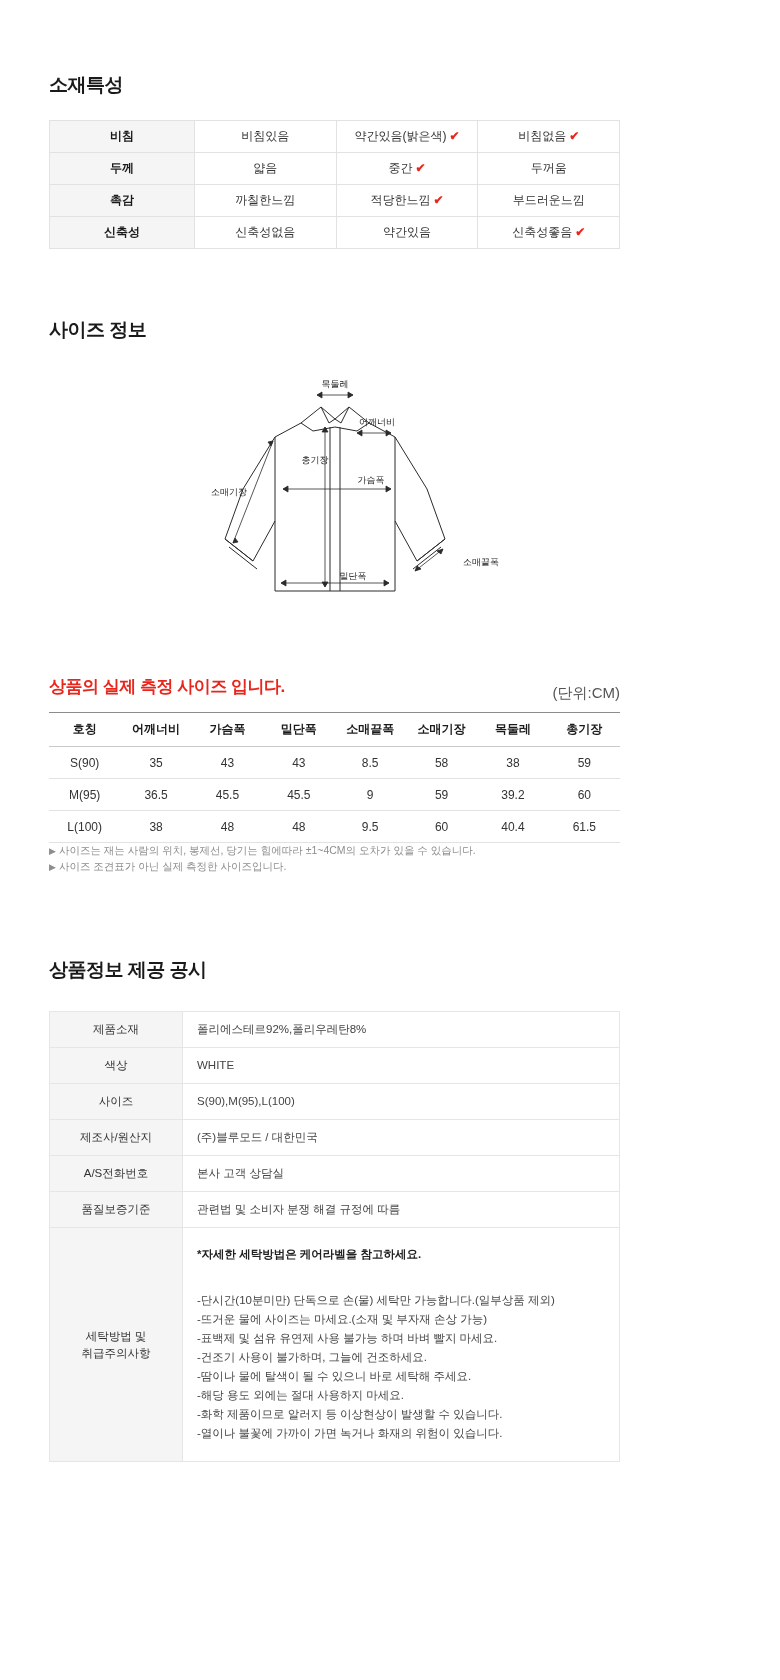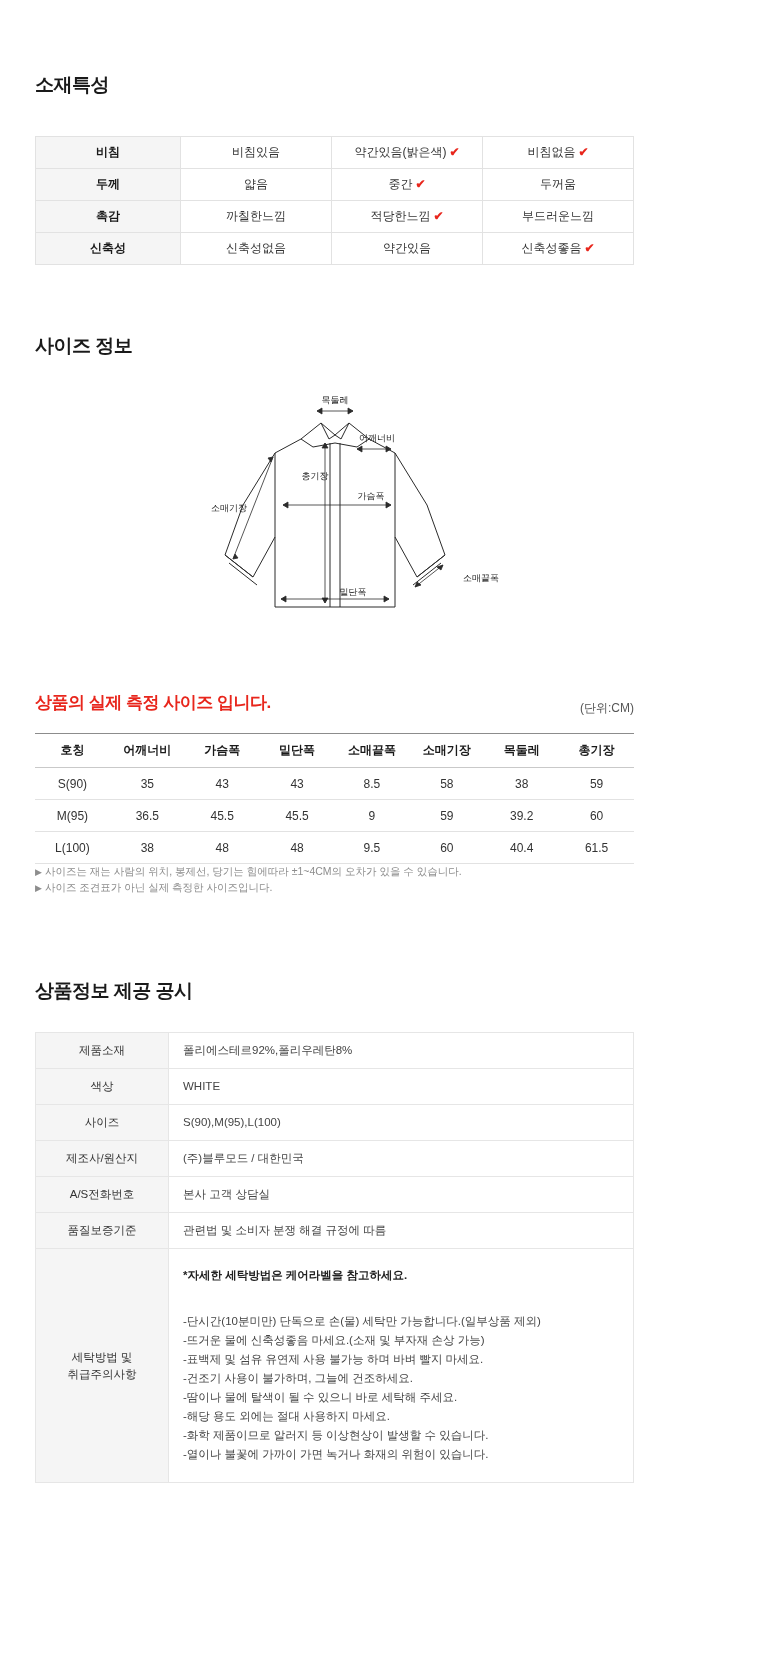--- a/index.html
+++ b/index.html
@@ -8,37 +8,37 @@
     width: 780px;
     background: #ffffff;
     font-family: "Liberation Sans", sans-serif;
     color: #222;
   }
   .page {
     width: 669px;
     min-height: 1680px;
     position: relative;
     background: #fff;
-    padding: 0 35px;
+    padding: 0 49px;
   }
   .section-title {
     font-size: 19px;
     font-weight: bold;
     color: #1a1a1a;
     letter-spacing: -0.5px;
   }
 
   
   #sec-material { padding-top: 72px; }
   table.grid {
     width: 100%;
     border-collapse: collapse;
     table-layout: fixed;
   }
-  #material-table { margin-top: 38px; }
+  #material-table { margin-top: 22px; }
   #material-table td {
     border: 1px solid #e2e2e2;
     height: 32px;
     font-size: 12px;
     text-align: center;
     color: #333;
     padding: 0 4px;
   }
   #material-table td.rowhead {
     background: #f5f5f5;
@@ -60,25 +60,25 @@
 
   .measure-title {
     margin-top: 14px;
     font-size: 17px;
     font-weight: bold;
     color: #e8261c;
     letter-spacing: -0.5px;
   }
   .unit-note {
     text-align: right;
-    font-size: 12px;
+    font-size: 15px;
     color: #555;
     margin-top: -14px;
   }
-  #size-table { margin-top: 16px; }
+  #size-table { margin-top: 9px; }
   #size-table th, #size-table td {
     border-bottom: 1px solid #e2e2e2;
     height: 32px;
     font-size: 12px;
     text-align: center;
     color: #333;
     font-weight: normal;
   }
   #size-table thead th {
     border-top: 1px solid #8c8c8c;
@@ -304,21 +304,21 @@
             <td class="val">관련법 및 소비자 분쟁 해결 규정에 따름</td>
           </tr>
           <tr>
             <td class="lbl lbl-2line">
               <div>세탁방법 및</div>
               <div>취급주의사항</div>
             </td>
             <td class="val wash-cell">
               <span class="wash-head">*자세한 세탁방법은 케어라벨을 참고하세요.</span>
               <span class="wash-line">-단시간(10분미만) 단독으로 손(물) 세탁만 가능합니다.(일부상품 제외)</span>
-              <span class="wash-line">-뜨거운 물에 신축성좋음 마세요.(소재 및 부자재 손상 가능)</span>
+              <span class="wash-line">-뜨거운 물에 사이즈는 마세요.(소재 및 부자재 손상 가능)</span>
               <span class="wash-line">-표백제 및 섬유 유연제 사용 불가능 하며 바벼 빨지 마세요.</span>
               <span class="wash-line">-건조기 사용이 불가하며, 그늘에 건조하세요.</span>
               <span class="wash-line">-땀이나 물에 탈색이 될 수 있으니 바로 세탁해 주세요.</span>
               <span class="wash-line">-해당 용도 외에는 절대 사용하지 마세요.</span>
               <span class="wash-line">-화학 제품이므로 알러지 등 이상현상이 발생할 수 있습니다.</span>
               <span class="wash-line">-열이나 불꽃에 가까이 가면 녹거나 화재의 위험이 있습니다.</span>
             </td>
           </tr>
         </tbody>
     </table>

